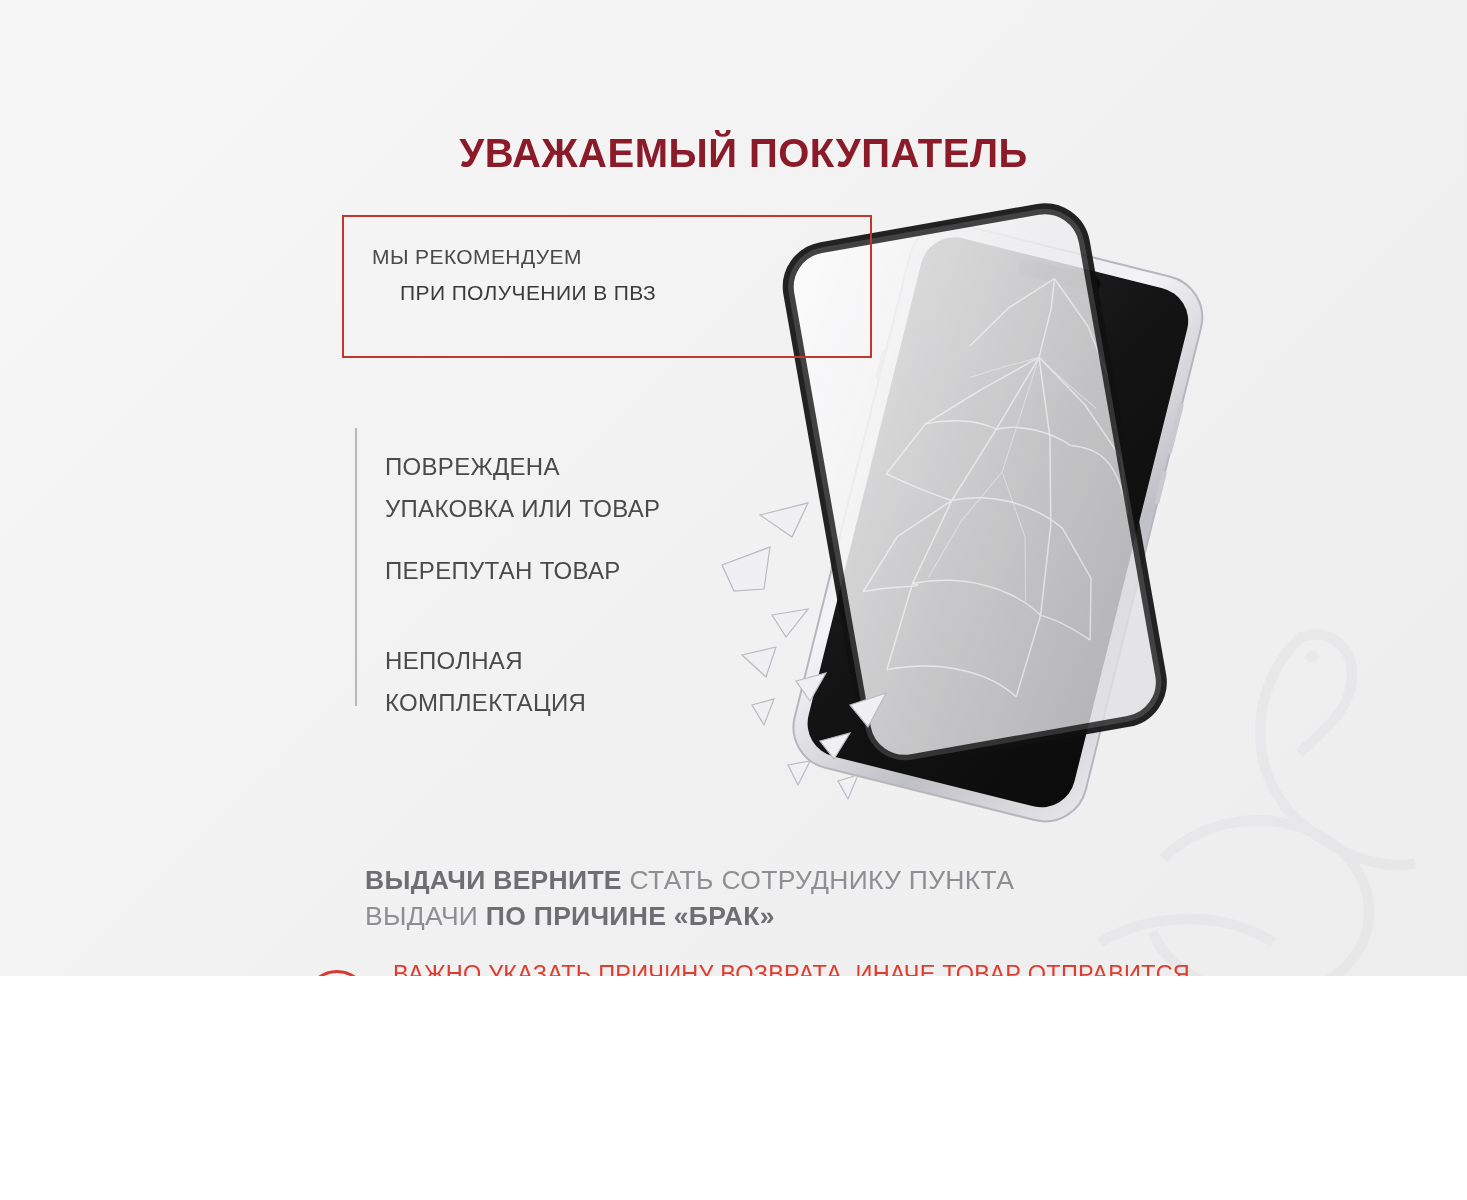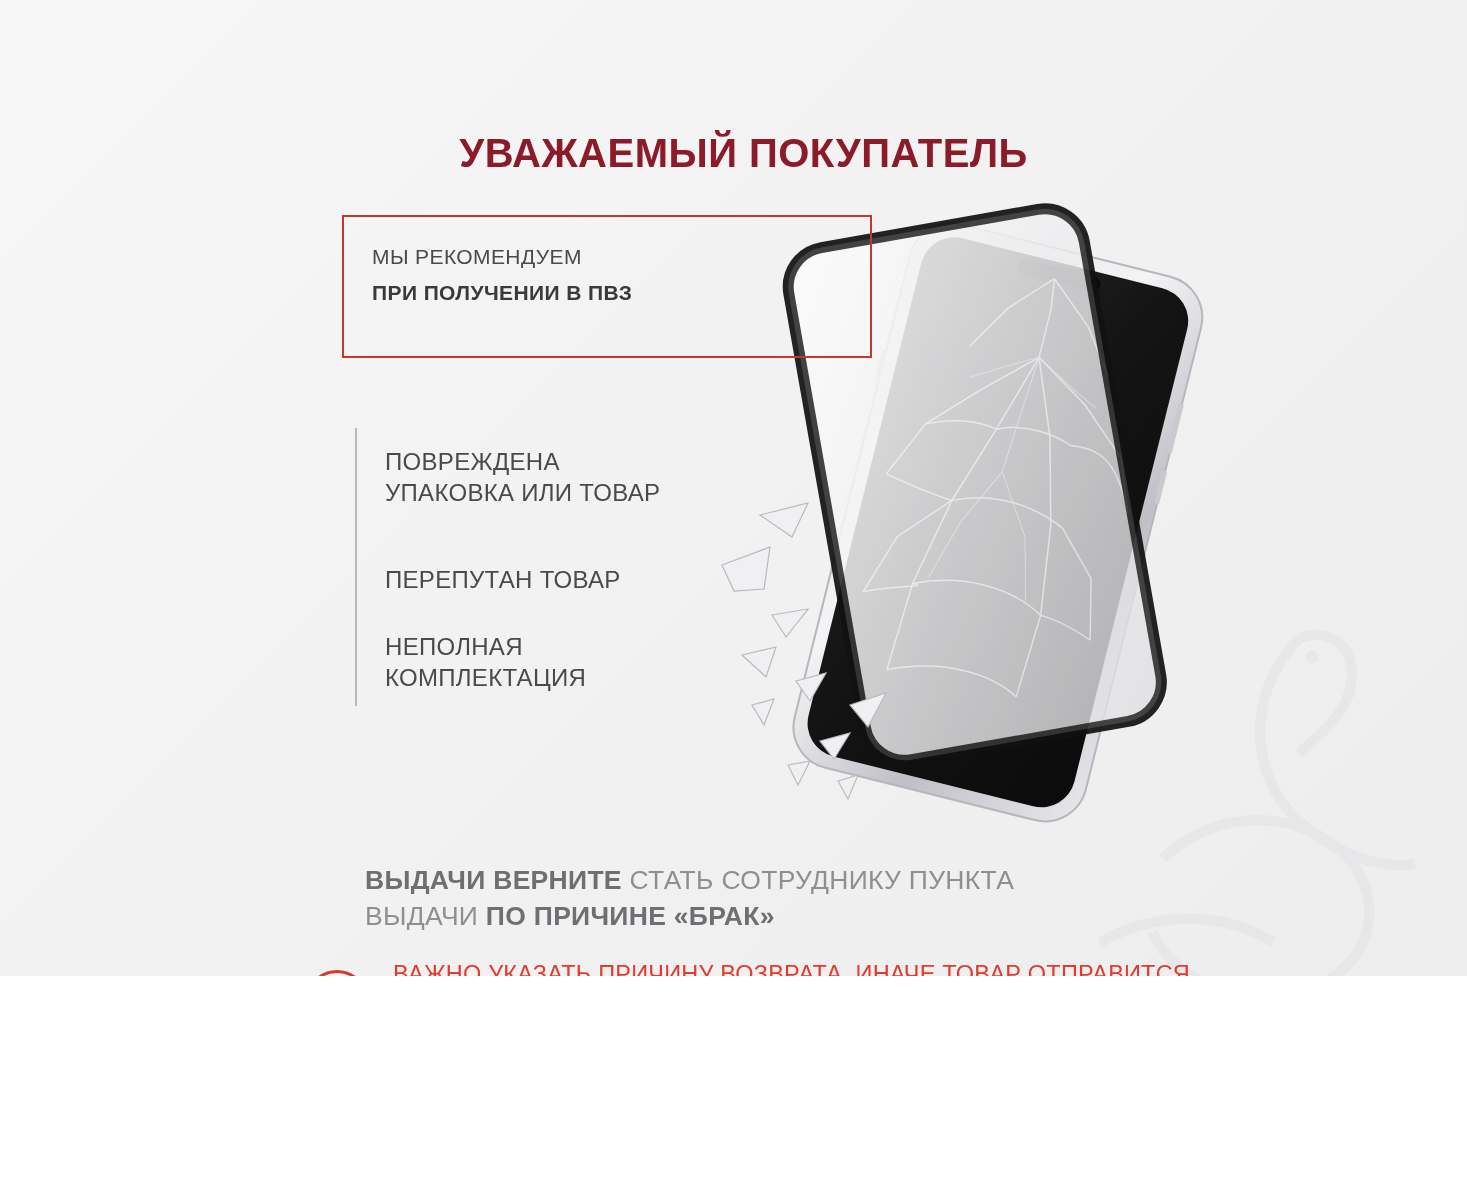--- a/index.html
+++ b/index.html
@@ -56,43 +56,44 @@
     box-sizing: border-box;
     padding: 22px 0 0 28px;
   }
   .recommend-box .line {
     font-size: 21px;
     line-height: 36px;
     color: #4a4a4a;
     letter-spacing: 0.4px;
   }
   .recommend-box .line.strong {
-    font-weight: bold;
+    font-weight: normal;
     color: #3a3a3a;
+    margin-left: 28px;
   }
 
   .reasons {
     position: absolute;
     left: 355px;
     top: 428px;
     width: 420px;
     padding-left: 28px;
     border-left: 2px solid #b9b9bd;
     box-sizing: border-box;
     height: 278px;
   }
   .reason {
     color: #4a4a4a;
     font-size: 24px;
-    line-height: 31px;
+    line-height: 42px;
     letter-spacing: 0.3px;
   }
   .reason.r1 { position:absolute; top: 18px; left: 28px; }
-  .reason.r2 { position:absolute; top: 122px; left: 28px; margin-top: 14px; }
-  .reason.r3 { position:absolute; top: 203px; left: 28px; }
+  .reason.r2 { position:absolute; top: 122px; left: 28px; }
+  .reason.r3 { position:absolute; top: 212px; left: 28px; }
 
   .return-note {
     position: absolute;
     left: 365px;
     top: 862px;
     width: 760px;
     font-size: 26.5px;
     line-height: 36px;
     color: #8f8f93;
     letter-spacing: 0.3px;

